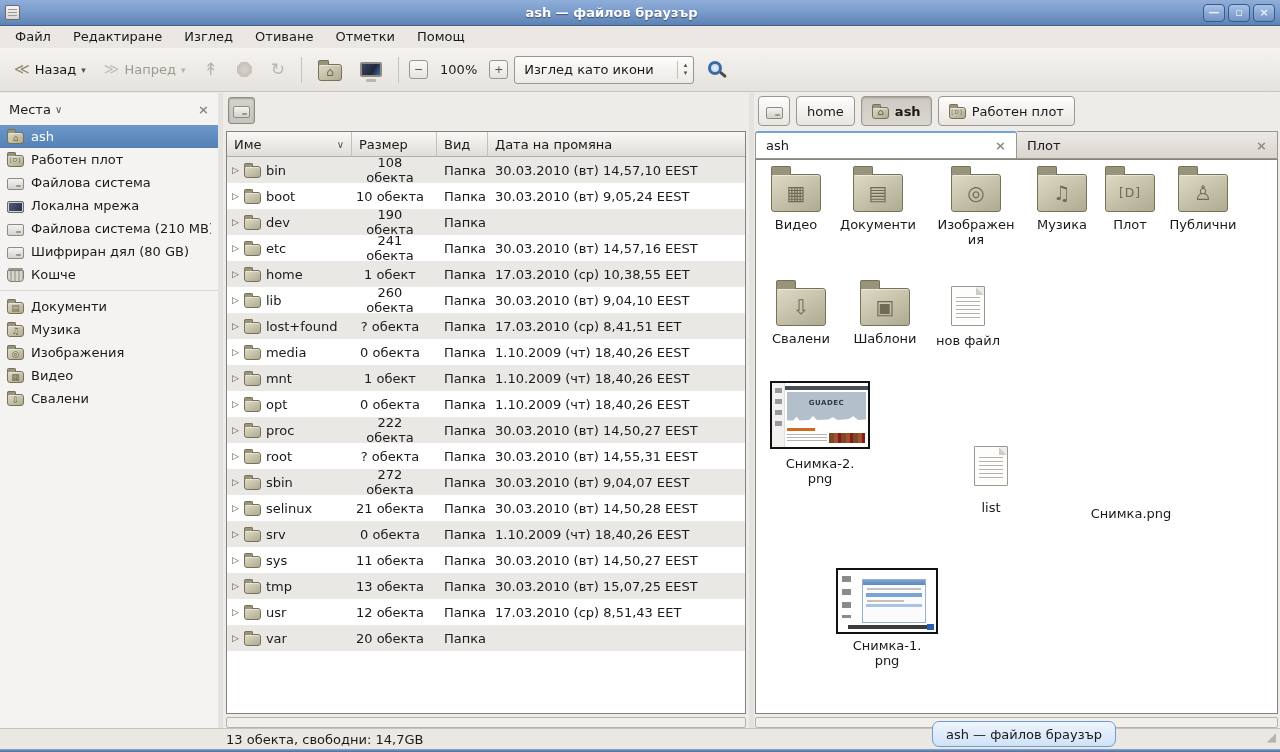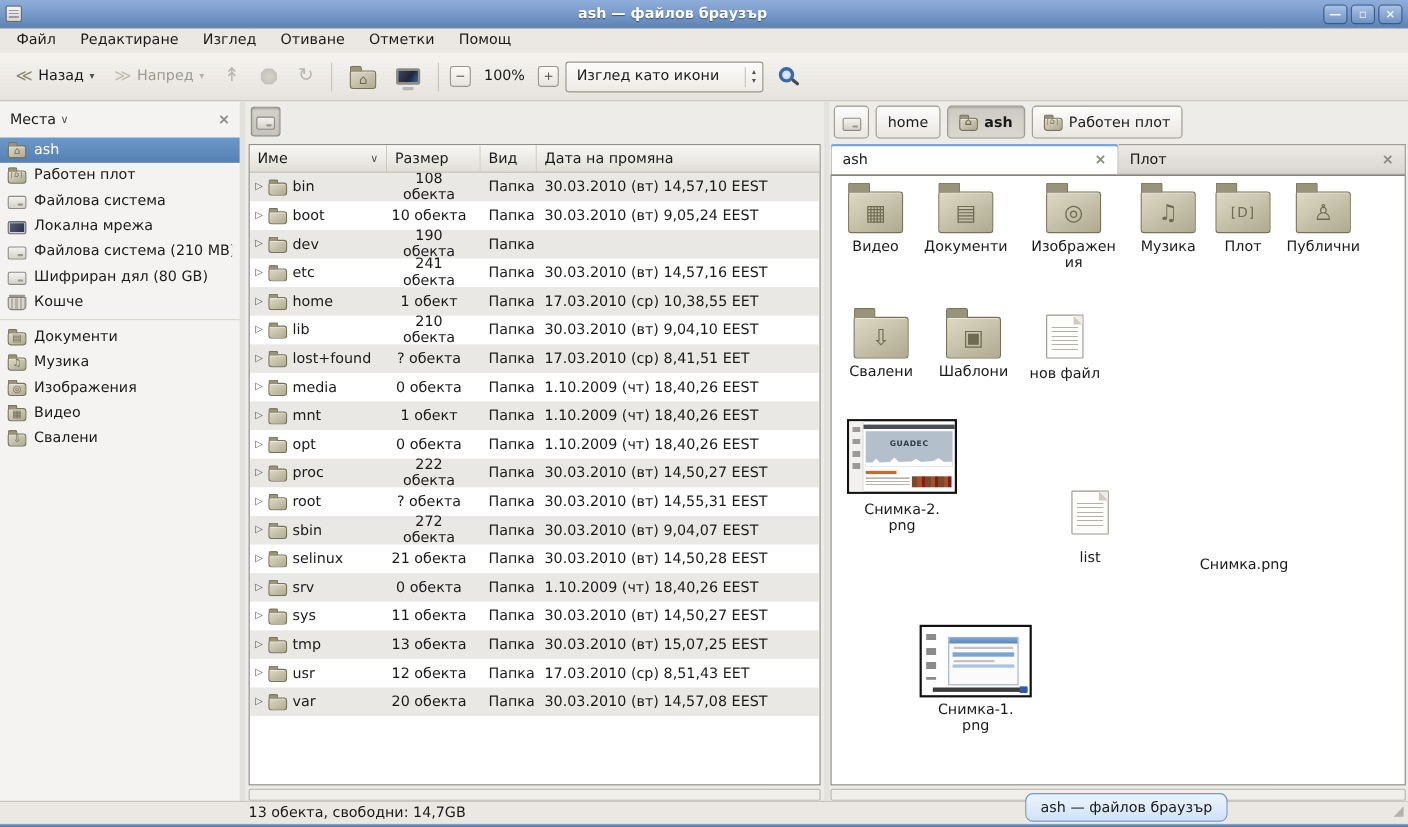--- a/index.html
+++ b/index.html
@@ -411,21 +411,21 @@
               <span class="c-type">Папка</span>
               <span class="c-date">17.03.2010 (ср) 10,38,55 EET</span>
             </div>
 
             <div class="row">
               <span class="c-name">
                 <span class="expander">▷</span>
                 <span class="icon ic-folder-plain"></span>
                 <span>lib</span>
               </span>
-              <span class="c-size">210 обекта</span>
+              <span class="c-size">260 обекта</span>
               <span class="c-type">Папка</span>
               <span class="c-date">30.03.2010 (вт)  9,04,10 EEST</span>
             </div>
 
             <div class="row">
               <span class="c-name">
                 <span class="expander">▷</span>
                 <span class="icon ic-folder-plain"></span>
                 <span>lost+found</span>
               </span>
@@ -556,21 +556,20 @@
             </div>
 
             <div class="row">
               <span class="c-name">
                 <span class="expander">▷</span>
                 <span class="icon ic-folder-plain"></span>
                 <span>var</span>
               </span>
               <span class="c-size">20 обекта</span>
               <span class="c-type">Папка</span>
-              <span class="c-date">30.03.2010 (вт) 14,57,08 EEST</span>
             </div>
 
         </div>
       </div>
       <div class="trough"></div>
     </div>
     <div class="splitter" style="left:749px;"></div>
 
     <div class="pane-right">
       <div class="crumbs">

